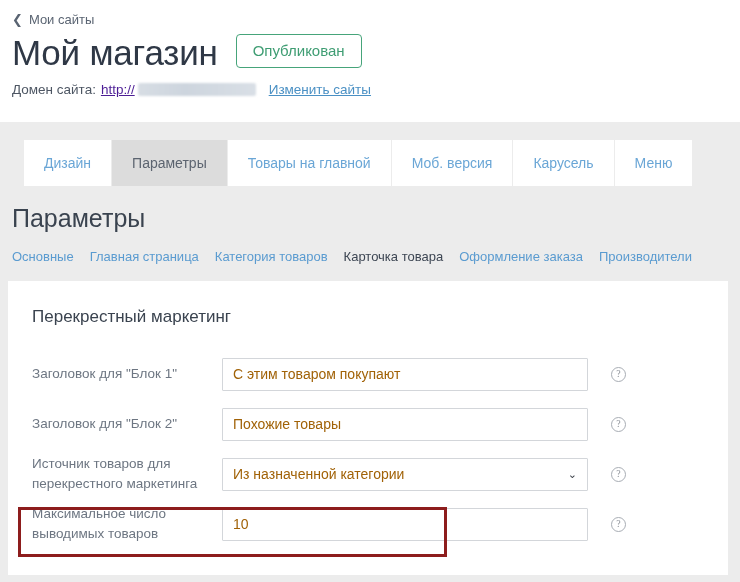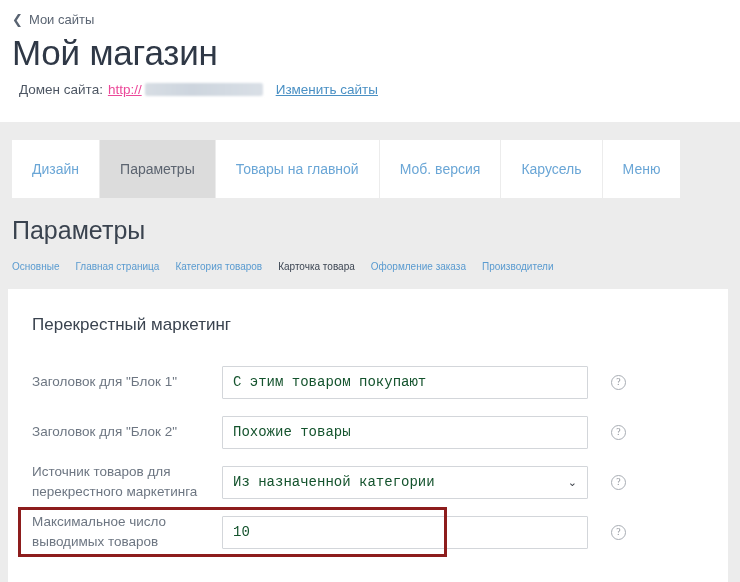--- a/index.html
+++ b/index.html
@@ -57,31 +57,31 @@
     border: 1px solid #46a47a;
     color: #3f9d73;
     border-radius: 4px;
     padding: 7px 16px 8px;
     font-size: 15px;
     background: #ffffff;
     white-space: nowrap;
     cursor: default;
   }
   .domain-row {
-    margin: 8px 0 0 19px;
+    margin: 8px 0 0 12px;
     font-size: 13.5px;
     color: #4d5663;
     display: flex;
     align-items: baseline;
     gap: 5px;
     white-space: nowrap;
   }
   .domain-label { color: #4d5663; }
   .domain-link {
-    color: #ec4899;
+    color: #4c1d95;
     text-decoration: underline;
     cursor: pointer;
   }
   .domain-redacted {
     display: inline-block;
     width: 118px;
     height: 13px;
     background: linear-gradient(90deg,#d7dde4,#cdd5de 40%,#d9dfe6);
     filter: blur(1.2px);
     border-radius: 2px;
@@ -94,23 +94,23 @@
     text-decoration: underline;
     cursor: pointer;
     margin-left: 8px;
   }
 
   
   .tab-bar {
     margin-top: 18px;
     display: flex;
     align-items: stretch;
-    height: 58px;
+    height: 46px;
     background: #ececec;
-    padding-left: 12px;
+    padding-left: 24px;
     overflow: hidden;
   }
   .tab {
     background: #ffffff;
     color: #6aa6d6;
     font-size: 14px;
     display: flex;
     align-items: center;
     justify-content: center;
     padding: 0 20px;
@@ -129,21 +129,21 @@
   .section-title {
     font-size: 25px;
     font-weight: 400;
     color: #3a434f;
     margin: 18px 0 0 0;
   }
   .subnav {
     display: flex;
     gap: 16px;
     margin-top: 16px;
-    font-size: 10px;
+    font-size: 13px;
     white-space: nowrap;
     overflow: hidden;
   }
   .subnav a {
     color: #5a9bd0;
     text-decoration: none;
     cursor: pointer;
   }
   .subnav a.active {
     color: #3d4653;
@@ -176,23 +176,23 @@
     color: #6d7682;
     line-height: 1.45;
     padding-right: 10px;
   }
   .field {
     width: 366px;
     flex: 0 0 366px;
     height: 33px;
     border: 1px solid #d3d6da;
     background: #ffffff;
-    font-family: Liberation Mono, monospace;
+    font-family: Liberation Sans, sans-serif;
     font-size: 14px;
-    color: #14532d;
+    color: #a16207;
     padding: 0 10px;
     border-radius: 1px;
     outline: none;
   }
   .select-wrap {
     position: relative;
     width: 366px;
     flex: 0 0 366px;
   }
   .select-wrap .field { width: 100%; padding-right: 18px; }
@@ -239,20 +239,21 @@
 
 <div class="site-header">
 
   <a class="back-link">
     <span class="back-chevron">❮</span>
     <span>Мои сайты</span>
   </a>
 
   <div class="title-row">
     <h1 class="page-title">Мой магазин</h1>
+    <span class="status-badge">Опубликован</span>
   </div>
 
   <div class="domain-row">
     <span class="domain-label">Домен сайта:</span>
     <span class="domain-link">http://</span>
     <span class="domain-redacted"></span>
     <span class="change-domain-link">Изменить сайты</span>
   </div>
 </div>
 

